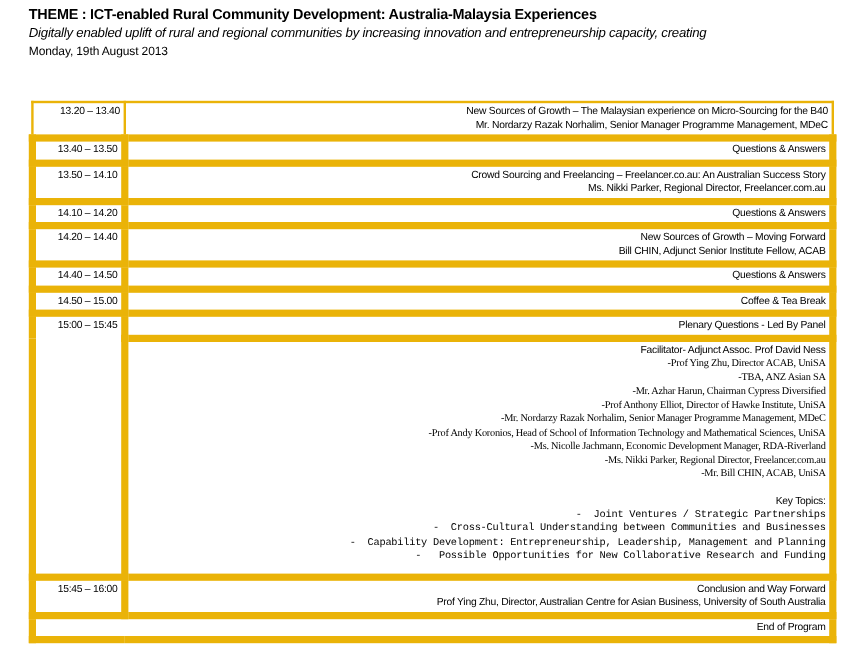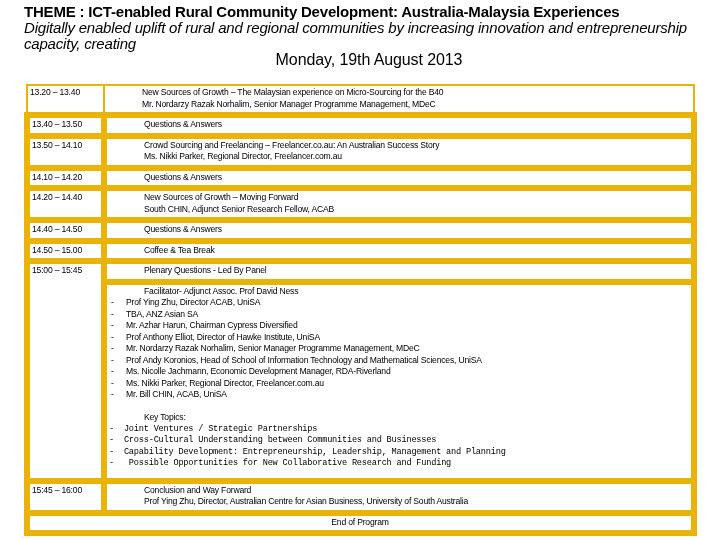--- a/index.html
+++ b/index.html
@@ -1,30 +1,30 @@
 <!DOCTYPE html>
 <html><head>
 <meta charset="utf-8">
 <style>
   html, body { margin: 0; padding: 0; background: #ffffff; }
   body { width: 720px; height: 540px; position: relative; overflow: hidden;
          font-family: "Liberation Sans", sans-serif; color: #000; }
   .header { position: absolute; left: 24px; top: 4px; width: 690px; }
-  .theme { font-size: 15px; font-weight: bold; line-height: 16px; letter-spacing: -0.2px; }
-  .subtitle { font-size: 15px; font-style: italic; line-height: 16px; letter-spacing: -0.2px; }
-  .date { font-size: 16px; line-height: 16px; letter-spacing: -0.1px; text-align: center; }
+  .theme { font-size: 12px; font-weight: bold; line-height: 16px; letter-spacing: -0.2px; }
+  .subtitle { font-size: 11px; font-style: italic; line-height: 16px; letter-spacing: -0.2px; }
+  .date { font-size: 10px; line-height: 16px; letter-spacing: -0.1px; }
   table.program { position: absolute; left: 24px; top: 84px; width: 673px;
                   border-collapse: collapse; font-size: 8.6px; letter-spacing: -0.2px; }
   table.program td { border: 6px solid #eab308; vertical-align: top; padding: 1px 3px 2px 2px;
-                     line-height: 11.5px; }
+                     line-height: 11.5px; text-align: right; }
   td.time { width: 66px; }
   tr.first td { border-width: 2px; }
   tr.first td.time { border-right-width: 2px; }
   .line { display: block; white-space: nowrap; margin-left: 35px; }
-  .bullet { display: block; white-space: nowrap; padding-left: 0; }
+  .bullet { display: block; white-space: nowrap; padding-left: 0; font-family: Liberation Serif, serif; }
   .bullet .dash { display: inline-block; width: 15px; padding-left: 2px; }
   .topic { display: block; white-space: nowrap; font-family: Liberation Mono, monospace; }
   .spacer { display: block; height: 11.5px; }
   td.end { text-align: center; padding: 1px 0; margin-left: 32px; }
 </style>
 </head>
 <body>
 
 <div class="header">
   <div class="theme">THEME : ICT-enabled Rural Community  Development: Australia-Malaysia Experiences</div>
@@ -57,21 +57,21 @@
     <tr>
       <td class="time">14.10 – 14.20</td>
       <td>
         <span class="line">Questions &amp; Answers</span>
       </td>
     </tr>
     <tr>
       <td class="time">14.20 – 14.40</td>
       <td>
         <span class="line">New Sources of Growth – Moving Forward</span>
-        <span class="line">South CHIN, Adjunct Senior Research Fellow,  ACAB</span>
+        <span class="line">Bill CHIN, Adjunct Senior Institute Fellow,  ACAB</span>
       </td>
     </tr>
     <tr>
       <td class="time">14.40 – 14.50</td>
       <td>
         <span class="line">Questions &amp; Answers</span>
       </td>
     </tr>
     <tr>
       <td class="time">14.50 – 15.00</td>

